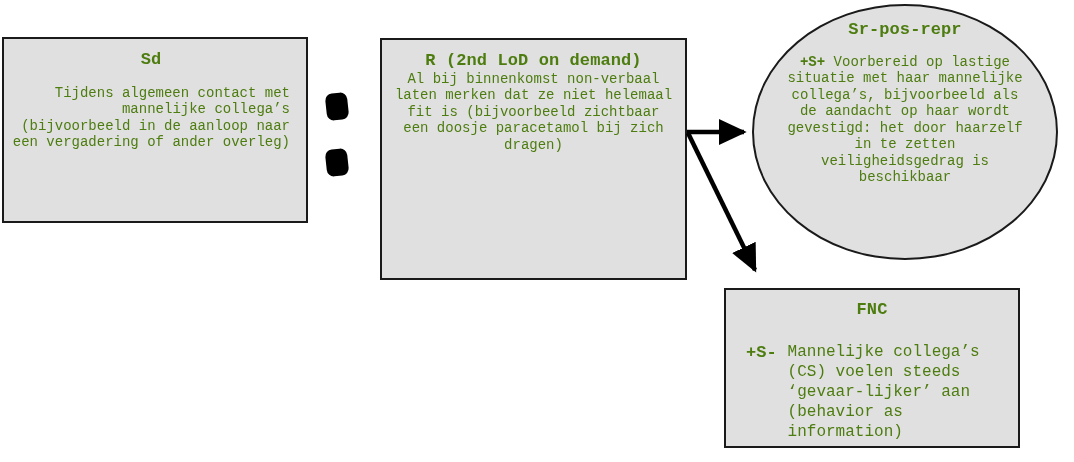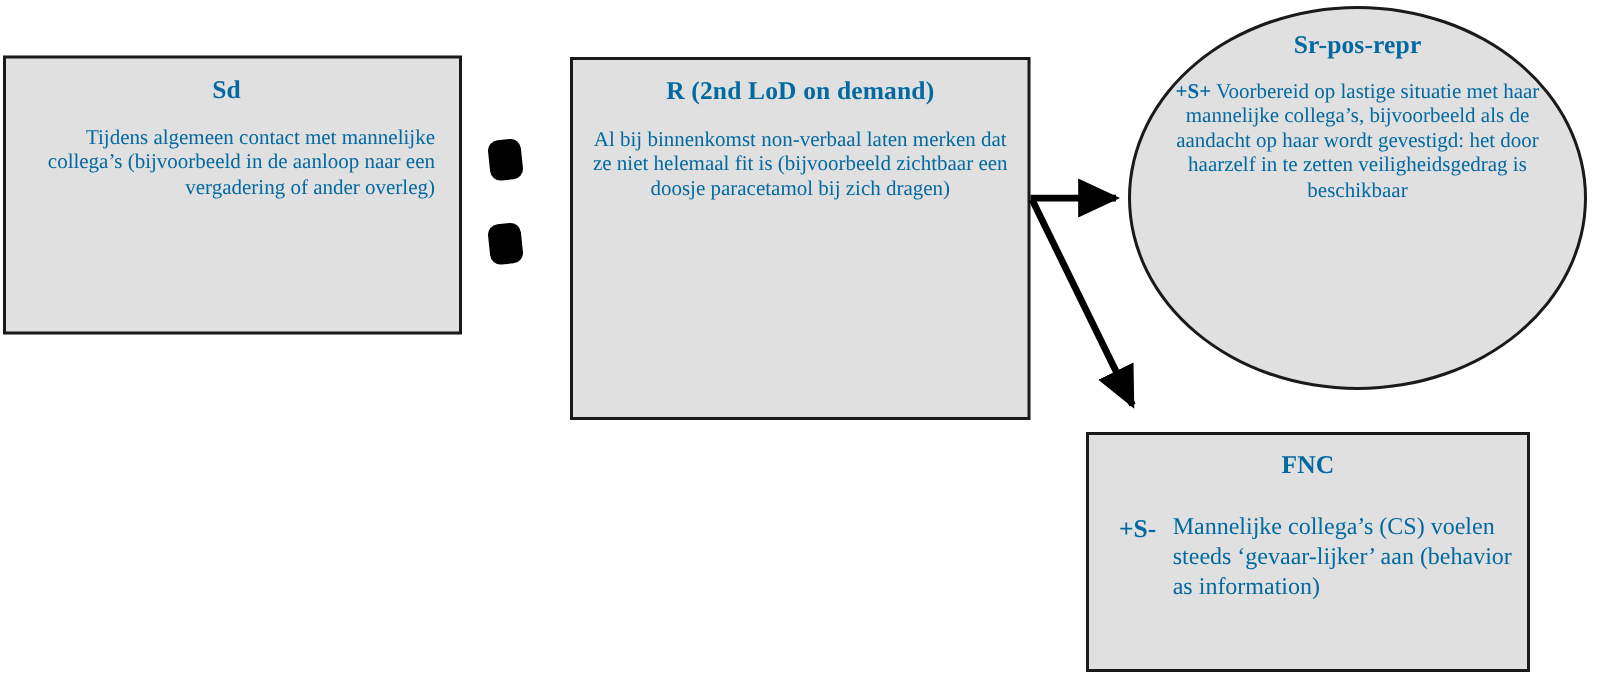--- a/index.html
+++ b/index.html
@@ -17,22 +17,23 @@
     height: 462px;
     background: #ffffff;
     overflow: hidden;
   }
 
   
   .node {
     position: absolute;
     box-sizing: border-box;
     background: #e0e0e0;
-    color: #0369a1;
+    color: #4d7c0f;
     text-align: center;
+    font-family: Liberation Mono, monospace;
   }
   .node.rect {
     border: 2px solid #1a1a1a;
   }
   .node-title {
     font-weight: bold;
     font-size: 17px;
     line-height: 1.15;
     letter-spacing: 0.1px;
   }
@@ -52,21 +53,21 @@
   #node-sd .node-body { margin-top: 15px; text-align: right; }
 
   
   #node-r {
     left: 380px;
     top: 38px;
     width: 307px;
     height: 242px;
     padding: 11px 10px 6px 10px;
   }
-  #node-r .node-body { margin-top: 15px; }
+  #node-r .node-body { }
 
   
   #node-ellipse {
     left: 752px;
     top: 4px;
     width: 306px;
     height: 256px;
     border: 2px solid #1a1a1a;
     border-radius: 50%;
     padding: 14px 26px 0 26px;

